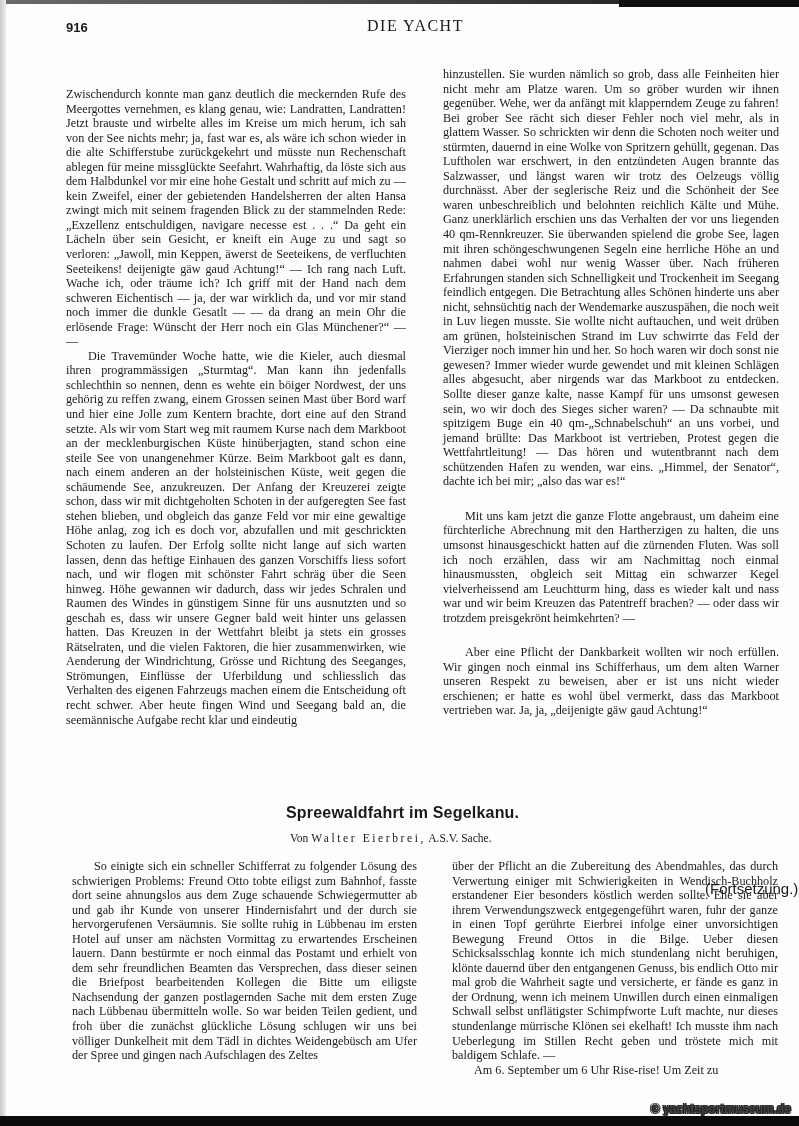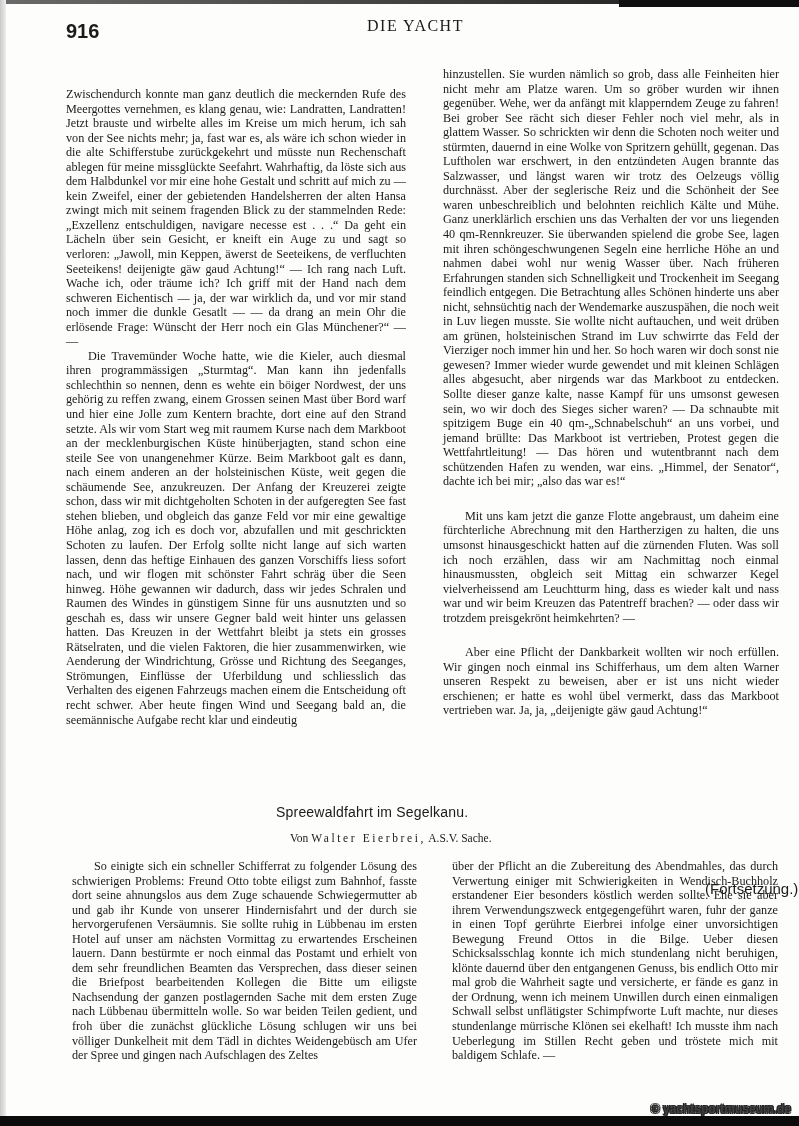--- a/index.html
+++ b/index.html
@@ -9,36 +9,36 @@
     font-family: "Liberation Serif", "DejaVu Serif", serif;
     color: #1a1a1a;
   }
   .top-edge { position: absolute; left: 0; top: 0; width: 799px; height: 4px;
     background: linear-gradient(to right, #6a6a6a 0%, #3a3a3a 60%, #111 100%); }
   .top-edge-right { position: absolute; right: 0; top: 0; width: 180px; height: 7px; background: #0f0f0f; }
   .left-edge { position: absolute; left: 0; top: 0; width: 6px; height: 1126px;
     background: linear-gradient(to right, #c9c9c9, #eeeeee); }
   .bottom-edge { position: absolute; left: 0; bottom: 0; width: 799px; height: 10px; background: #0b0b0b; }
 
-  .page-number { position: absolute; left: 66px; top: 20px; font-size: 20px; font-weight: bold;
+  .page-number { position: absolute; left: 66px; top: 20px; font-size: 13px; font-weight: bold;
     font-family: "Liberation Sans", sans-serif; }
   .journal-title { position: absolute; left: 0; width: 799px; top: 17px; text-align: center;
     font-size: 16px; letter-spacing: 1.5px; padding-left: 16px; }
 
   .col { position: absolute; font-size: 12.2px; line-height: 14.55px; text-align: justify; }
   .col p { margin: 0; }
   .col .indent { text-indent: 22px; }
   .col .gap { margin-top: 20px; }
   #col-top-left { left: 66px; top: 67px; width: 340px; margin-top: 20px; }
   #col-top-right { left: 443px; top: 67px; width: 336px; }
   #col-bot-left { left: 72px; top: 859px; width: 345px; }
   #col-bot-right { left: 452px; top: 859px; width: 326px; }
 
-  .article-title { position: absolute; left: 276px; top: 804px; font-family: "Liberation Sans", sans-serif;
-    font-weight: normal; font-size: 14px; letter-spacing: 0.2px; }
+  .article-title { position: absolute; left: 286px; top: 804px; font-family: "Liberation Sans", sans-serif;
+    font-weight: bold; font-size: 16px; letter-spacing: 0.2px; }
   .byline { position: absolute; left: 290px; top: 832px; font-size: 11.5px; }
   .byline .spaced { letter-spacing: 2.6px; }
   .continued { position: absolute; left: 705px; top: 880px; font-size: 15px;
     font-family: "Liberation Sans", sans-serif; text-align: right; }
 
   .watermark { position: absolute; right: 8px; top: 1102px; font-family: "Liberation Sans", sans-serif;
     font-weight: bold; font-size: 12px; color: #404040;
     text-shadow: -1px -1px 0 #222, 1px -1px 0 #222, -1px 1px 0 #222, 1px 1px 0 #222; }
 </style>
 </head>
@@ -69,16 +69,17 @@
   <span>A.S.V. Sache.</span>
 </div>
 <div class="continued">(Fortsetzung.)</div>
 
 <div class="col" id="col-bot-left">
   <p class="indent">So einigte sich ein schneller Schifferrat zu folgender Lösung des schwierigen Problems: Freund Otto tobte eiligst zum Bahnhof, fasste dort seine ahnungslos aus dem Zuge schauende Schwiegermutter ab und gab ihr Kunde von unserer Hindernisfahrt und der durch sie hervorgerufenen Versäumnis. Sie sollte ruhig in Lübbenau im ersten Hotel auf unser am nächsten Vormittag zu erwartendes Erscheinen lauern. Dann bestürmte er noch einmal das Postamt und erhielt von dem sehr freundlichen Beamten das Versprechen, dass dieser seinen die Briefpost bearbeitenden Kollegen die Bitte um eiligste Nachsendung der ganzen postlagernden Sache mit dem ersten Zuge nach Lübbenau übermitteln wolle. So war beiden Teilen gedient, und froh über die zunächst glückliche Lösung schlugen wir uns bei völliger Dunkelheit mit dem Tädl in dichtes Weidengebüsch am Ufer der Spree und gingen nach Aufschlagen des Zeltes</p>
 </div>
 
 <div class="col" id="col-bot-right">
   <p>über der Pflicht an die Zubereitung des Abendmahles, das durch Verwertung einiger mit Schwierigkeiten in Wendisch-Buchholz erstandener Eier besonders köstlich werden sollte. Ehe sie aber ihrem Verwendungszweck entgegengeführt waren, fuhr der ganze in einen Topf gerührte Eierbrei infolge einer unvorsichtigen Bewegung Freund Ottos in die Bilge. Ueber diesen Schicksalsschlag konnte ich mich stundenlang nicht beruhigen, klönte dauernd über den entgangenen Genuss, bis endlich Otto mir mal grob die Wahrheit sagte und versicherte, er fände es ganz in der Ordnung, wenn ich meinem Unwillen durch einen einmaligen Schwall selbst unflätigster Schimpfworte Luft machte, nur dieses stundenlange mürrische Klönen sei ekelhaft! Ich musste ihm nach Ueberlegung im Stillen Recht geben und tröstete mich mit baldigem Schlafe. —</p>
+  <p class="indent">Am 6. September um 6 Uhr Rise-rise! Um Zeit zu</p>
 </div>
 
 <div class="watermark">© yachtsportmuseum.de</div>
 <div class="bottom-edge"></div>
 
 </body></html>

